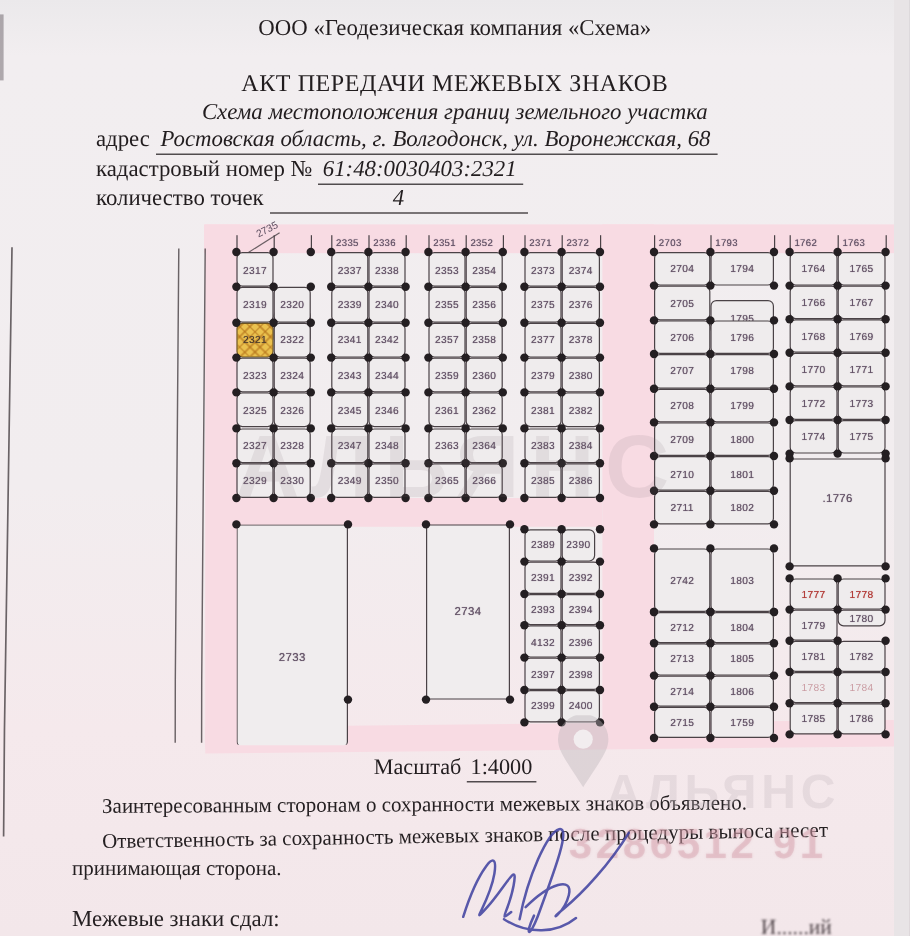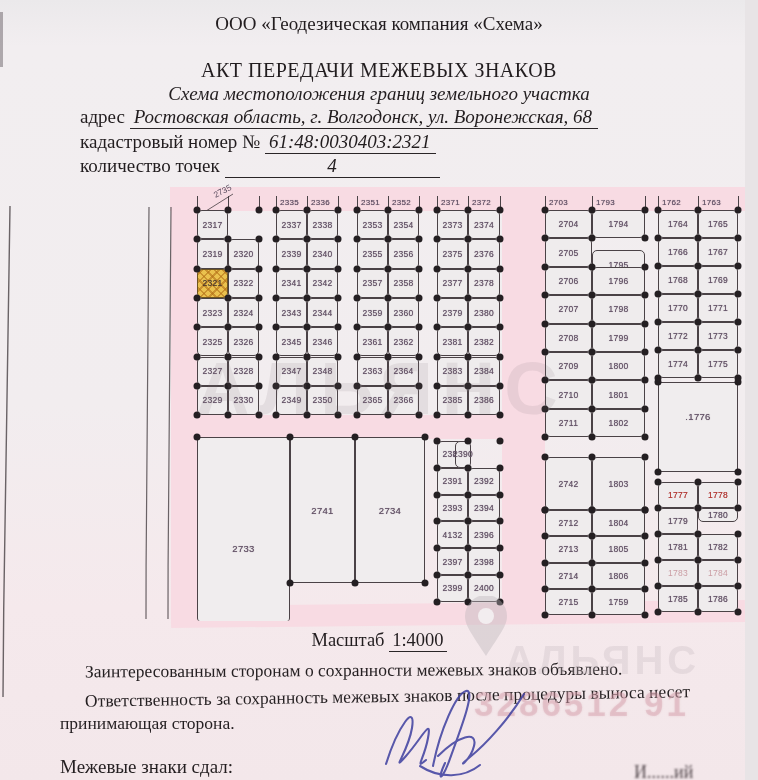--- a/index.html
+++ b/index.html
@@ -385,21 +385,21 @@
         <div class="dot" style="left: 31px; top: 175.8px;"></div>
         <div class="dot" style="left: 63px; top: 175.8px;"></div>
         <div class="dot" style="left: 0px; top: 205.1px;"></div>
         <div class="dot" style="left: 31px; top: 205.1px;"></div>
         <div class="dot" style="left: 63px; top: 205.1px;"></div>
       </div>
       <div class="gblock" style="left: 437px; top: 441px; width: 63px; height: 160.8px;">
         <div class="cell" style="left: 0px; top: 0px; width: 31px; height: 26.8px;">
           <div class="plabel">2389</div>
         </div>
-        <div class="cell" style="left: 18px; top: 0px; width: 16px; height: 26.8px;">
+        <div class="cell" style="left: 31px; top: 0px; width: 28px; height: 26.8px;">
           <div class="plabel">2390</div>
         </div>
         <div class="cell" style="left: 0px; top: 26.8px; width: 31px; height: 26.8px;">
           <div class="plabel">2391</div>
         </div>
         <div class="cell" style="left: 31px; top: 26.8px; width: 32px; height: 26.8px;">
           <div class="plabel">2392</div>
         </div>
         <div class="cell" style="left: 0px; top: 53.6px; width: 31px; height: 26.8px;">
           <div class="plabel">2393</div>
@@ -698,23 +698,20 @@
         <div class="dot" style="left: 0px; top: 104px;"></div>
         <div class="dot" style="left: 40px; top: 104px;"></div>
         <div class="dot" style="left: 80px; top: 104px;"></div>
         <div class="dot" style="left: 0px; top: 130px;"></div>
         <div class="dot" style="left: 40px; top: 130px;"></div>
         <div class="dot" style="left: 80px; top: 130px;"></div>
       </div>
       <div class="bigplot" style="left: 197px; top: 437px; width: 93px; height: 184px; border-bottom: none;">
         <div class="plabel" style="top: 60%;">2733</div>
       </div>
-      <div class="bigplot" style="left: 290px; top: 437px; width: 65px; height: 146px;">
-        <div class="plabel" style="top: 50%;">2741</div>
-      </div>
       <div class="bigplot" style="left: 355px; top: 437px; width: 70px; height: 146px;">
         <div class="plabel" style="top: 50%;">2734</div>
       </div>
       <div class="bigplot" style="left: 658px; top: 382px; width: 80px; height: 90px;">
         <div class="plabel" style="top: 37%;">.1776</div>
       </div>
       <div class="dot" style="left: 197px; top: 437px;"></div>
       <div class="dot" style="left: 290px; top: 437px;"></div>
       <div class="dot" style="left: 355px; top: 437px;"></div>
       <div class="dot" style="left: 425px; top: 437px;"></div>

